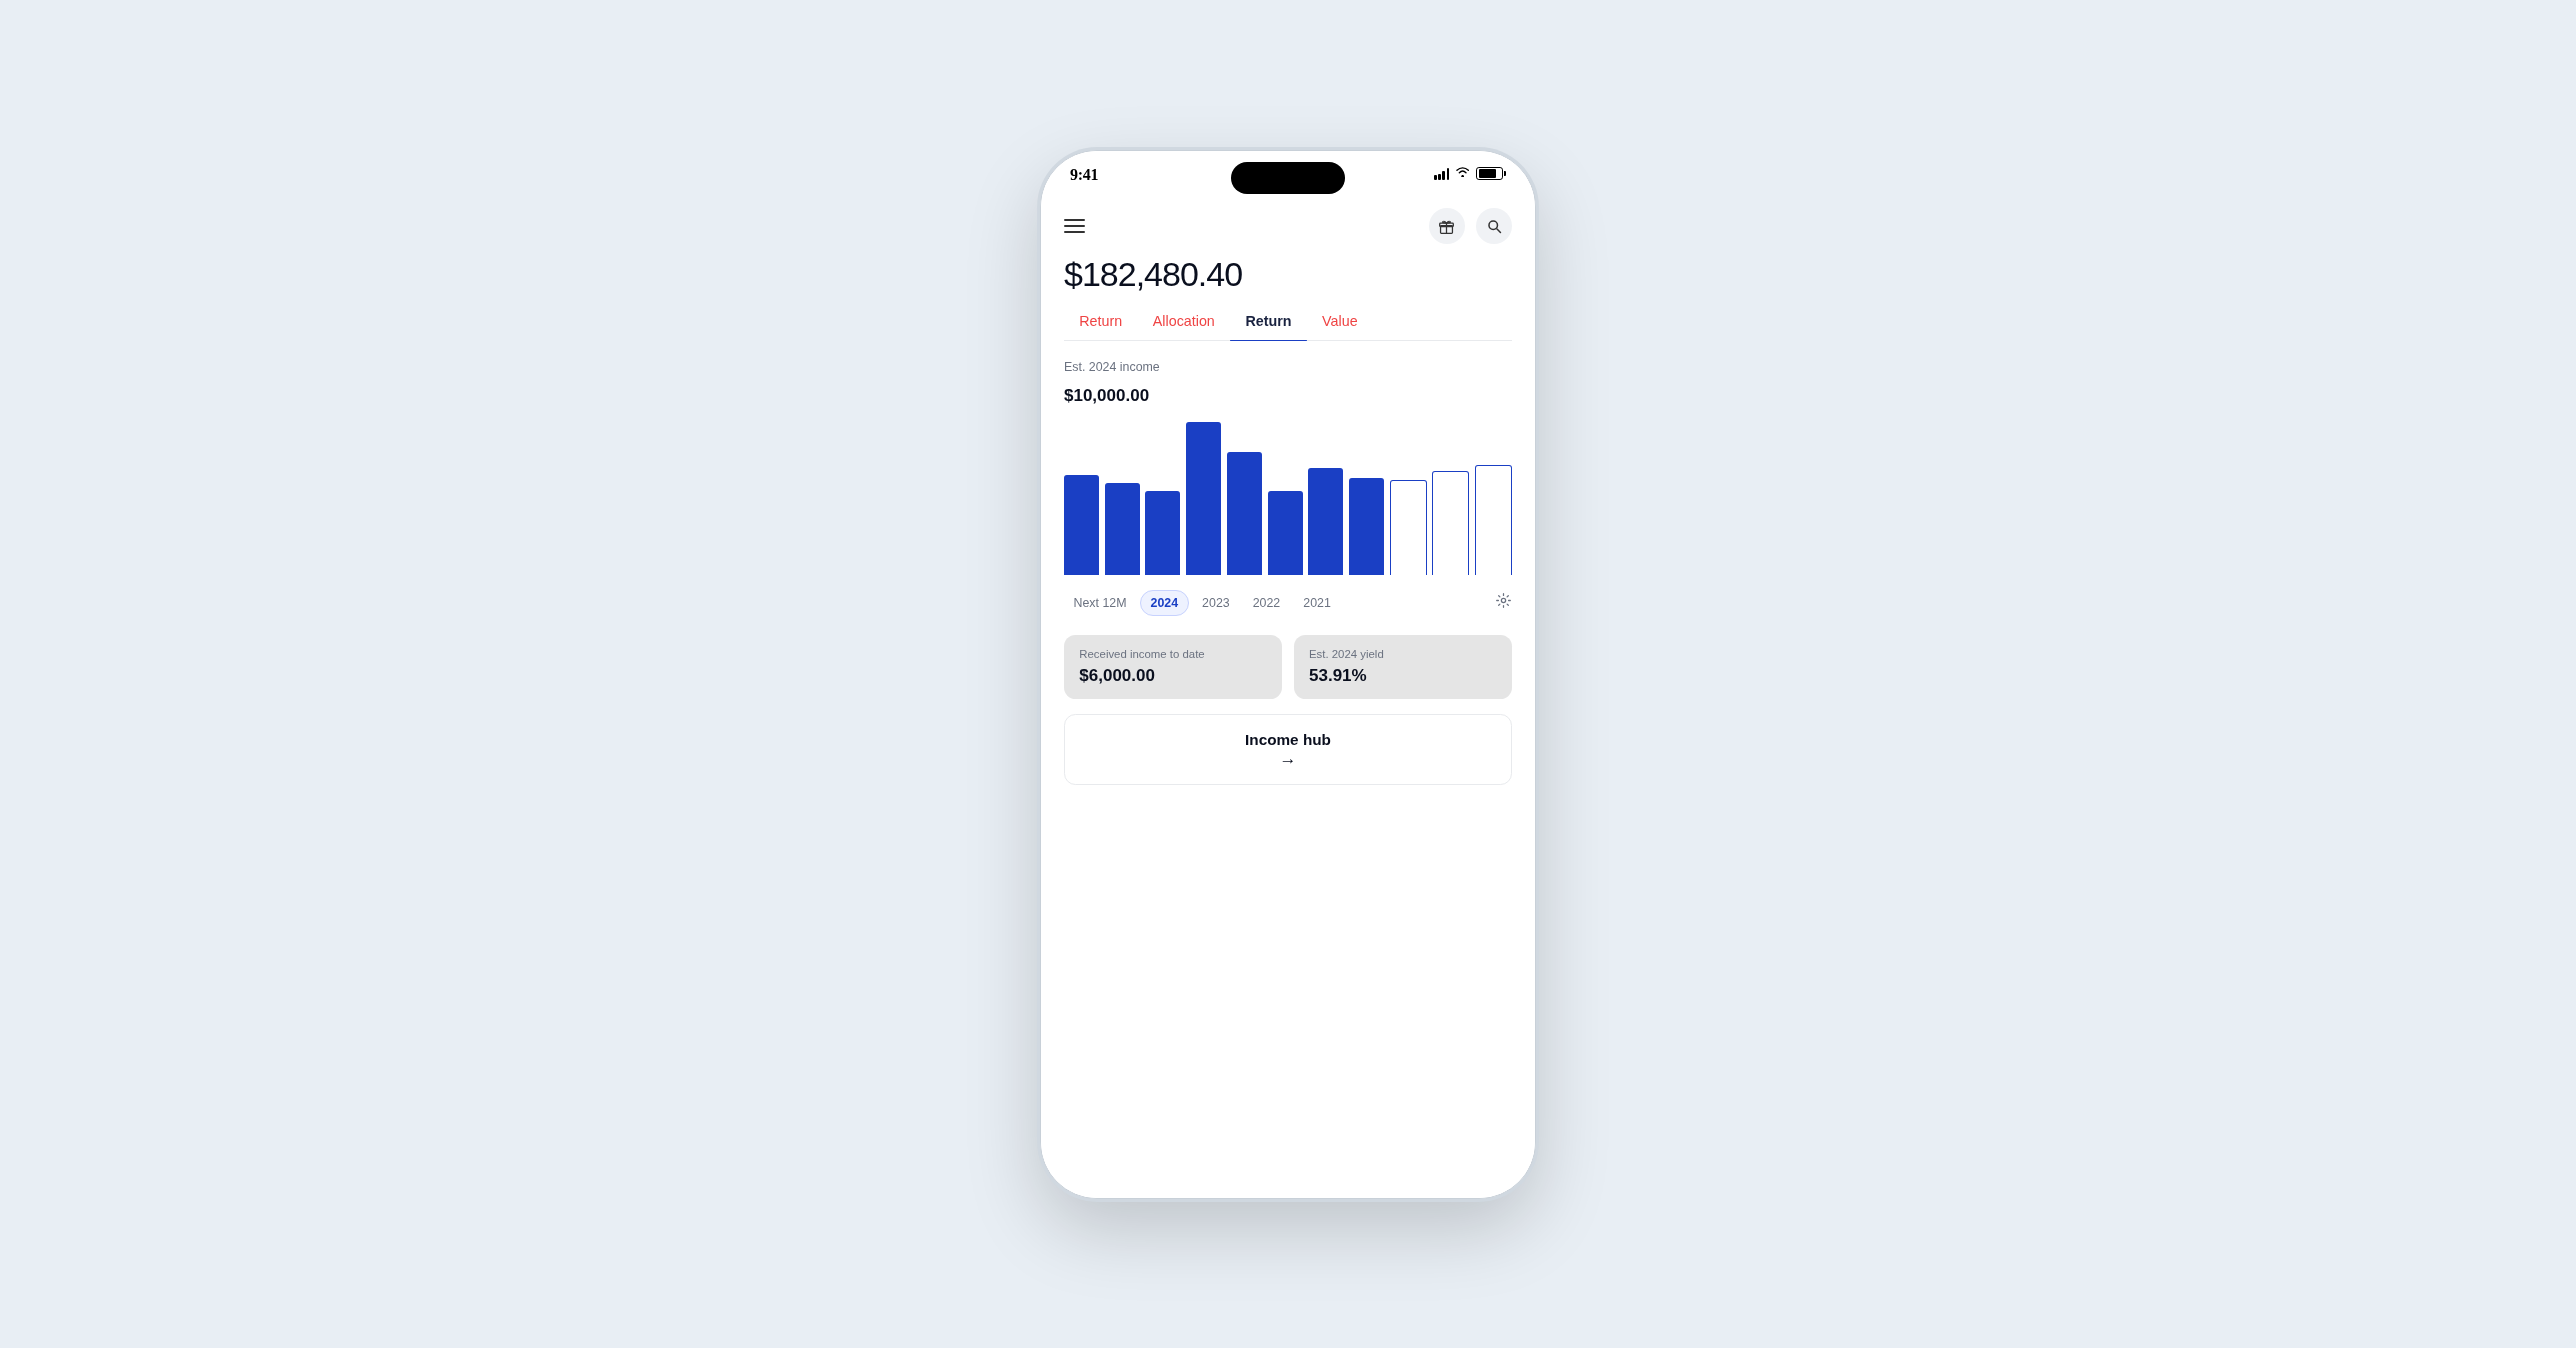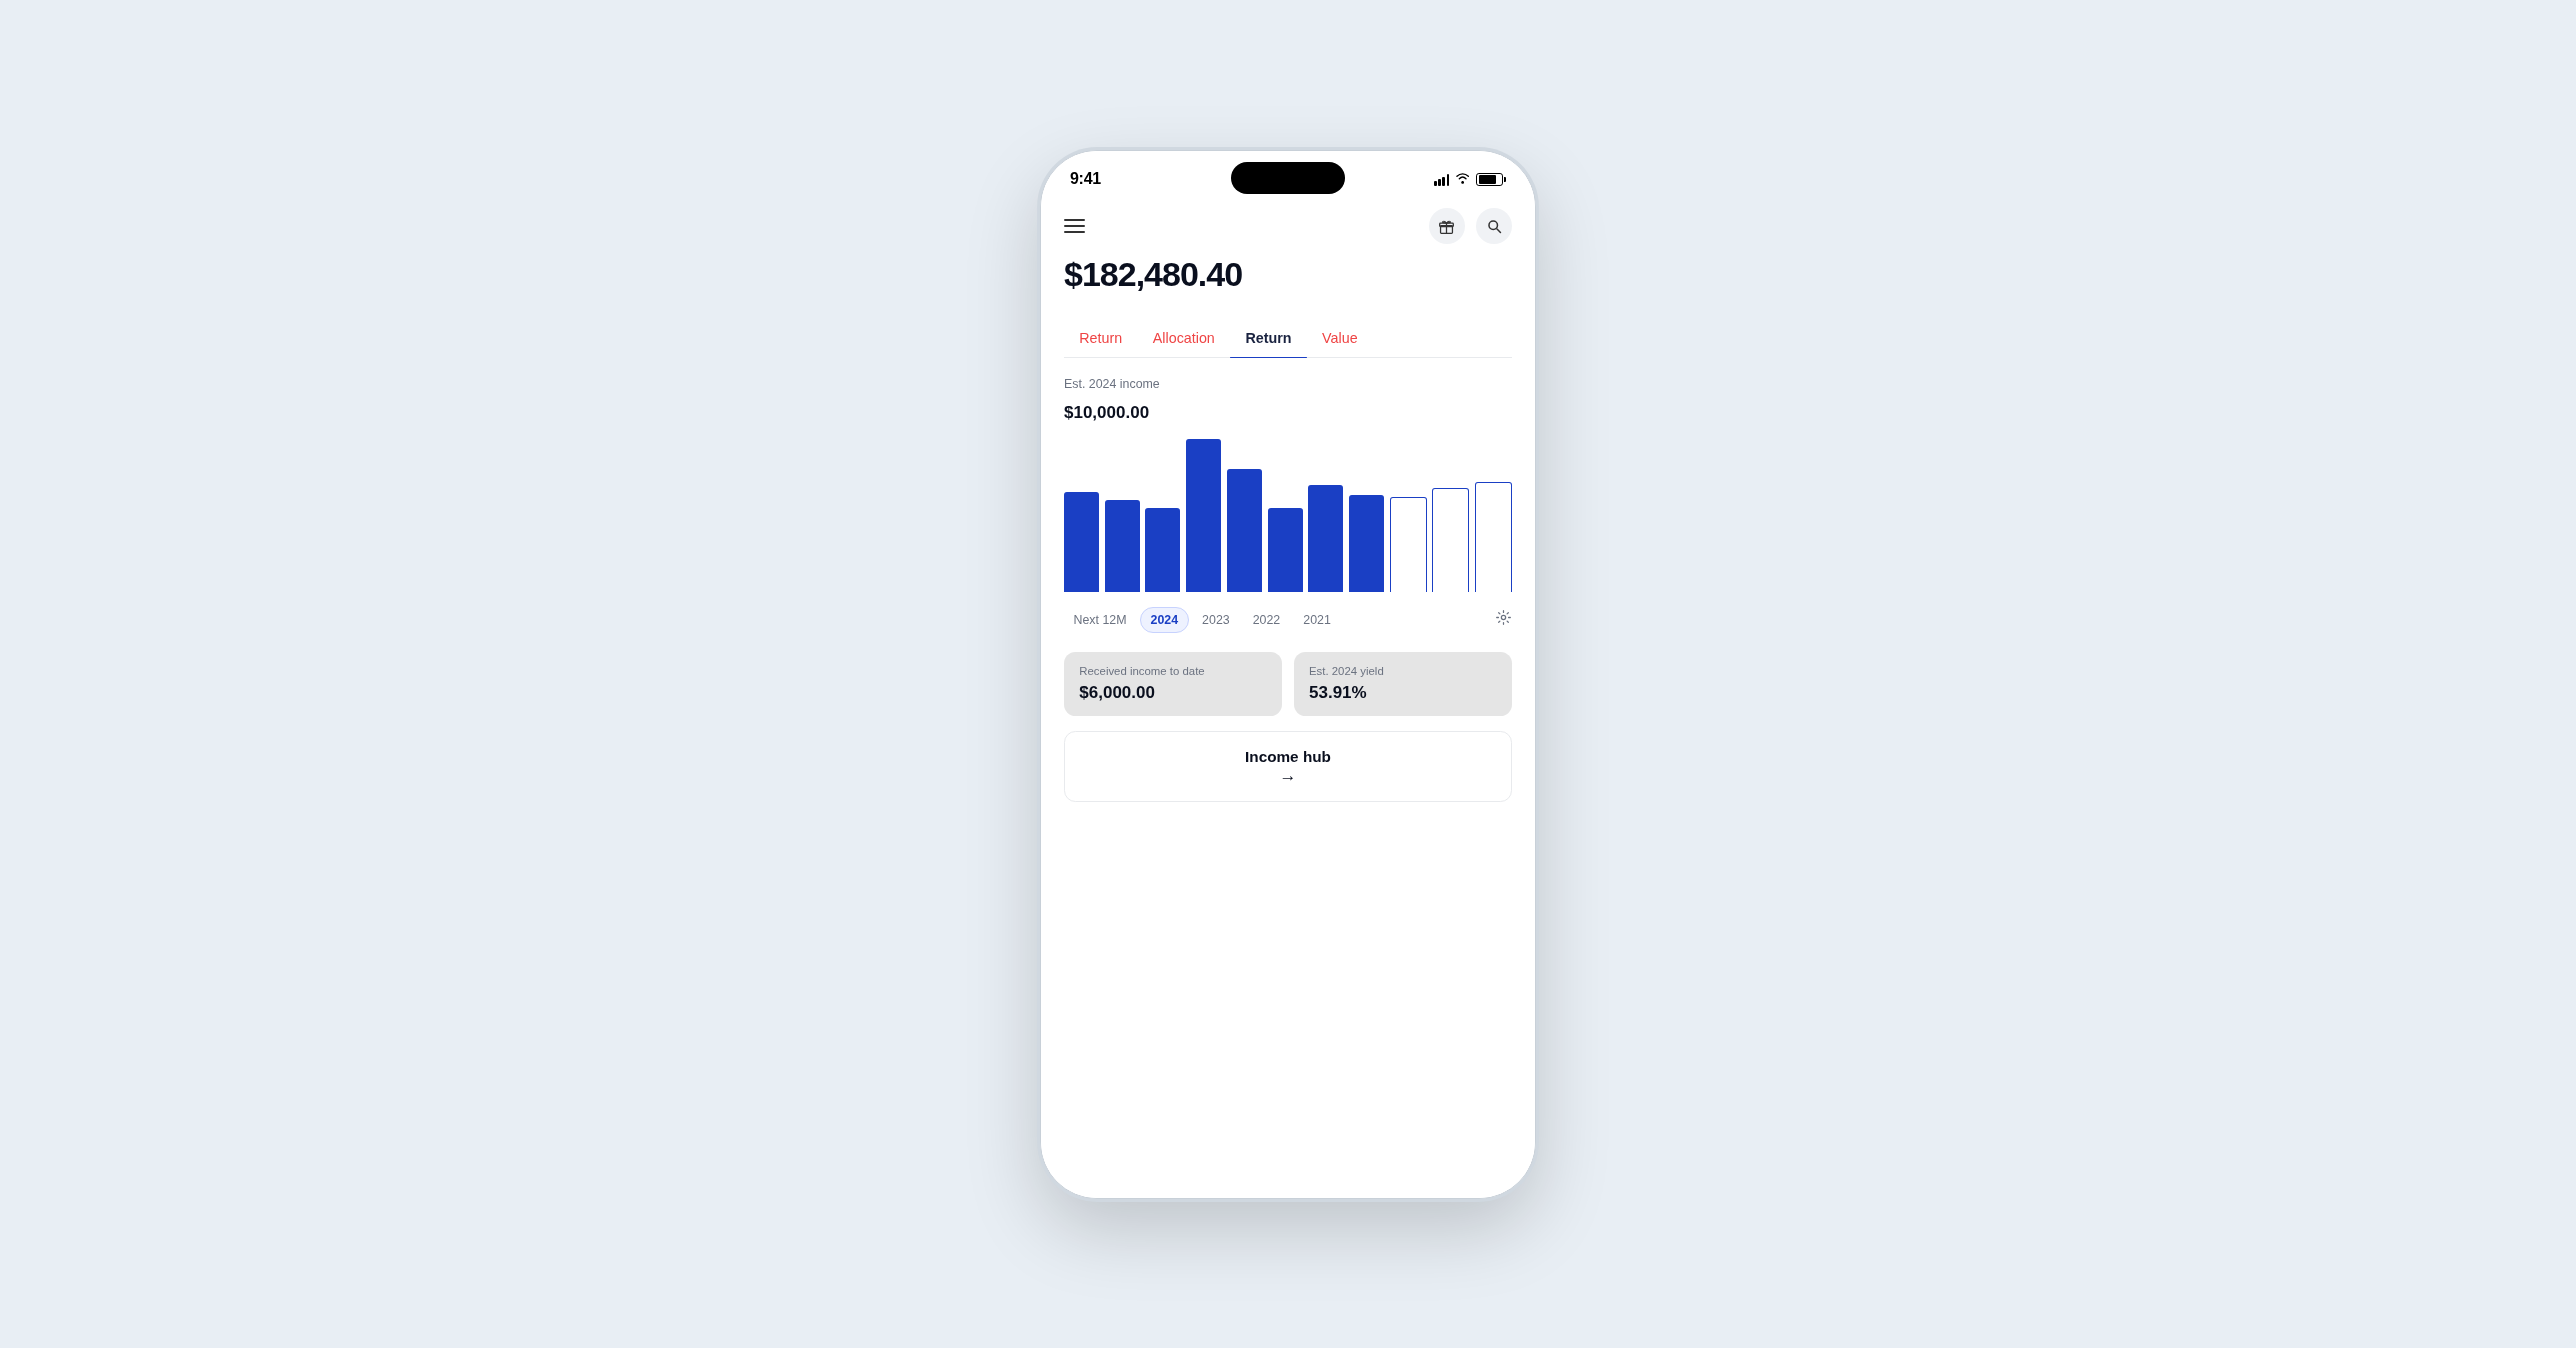--- a/index.html
+++ b/index.html
@@ -60,24 +60,25 @@
       position: absolute;
       inset: 0;
       border-radius: 55px;
       overflow: hidden;
       background: #ffffff;
     }
 
     
     .status-bar {
       display: flex;
-      align-items: center;
+      align-items: flex-start;
       justify-content: space-between;
       padding: 15.3px 29px 7.6px;
       height: 50px;
+      font-family: Liberation Serif, serif;
     }
 
     .status-time {
       font-size: 16px;
       font-weight: 600;
       color: #000;
       letter-spacing: -0.3px;
     }
 
     .dynamic-island {
@@ -180,24 +181,24 @@
       cursor: pointer;
     }
 
     
     .main-content {
       padding: 0 23px;
     }
 
     .portfolio-value {
       font-size: 34px;
-      font-weight: 700;
+      font-weight: 400;
       color: #0a0f1e;
       letter-spacing: -1px;
-      margin-bottom: 28px;
+      margin-bottom: 11px;
     }
 
     
     .tabs {
       display: flex;
       gap: 0;
       border-bottom: 1px solid #e8eaed;
       margin-bottom: 19px;
     }
 

